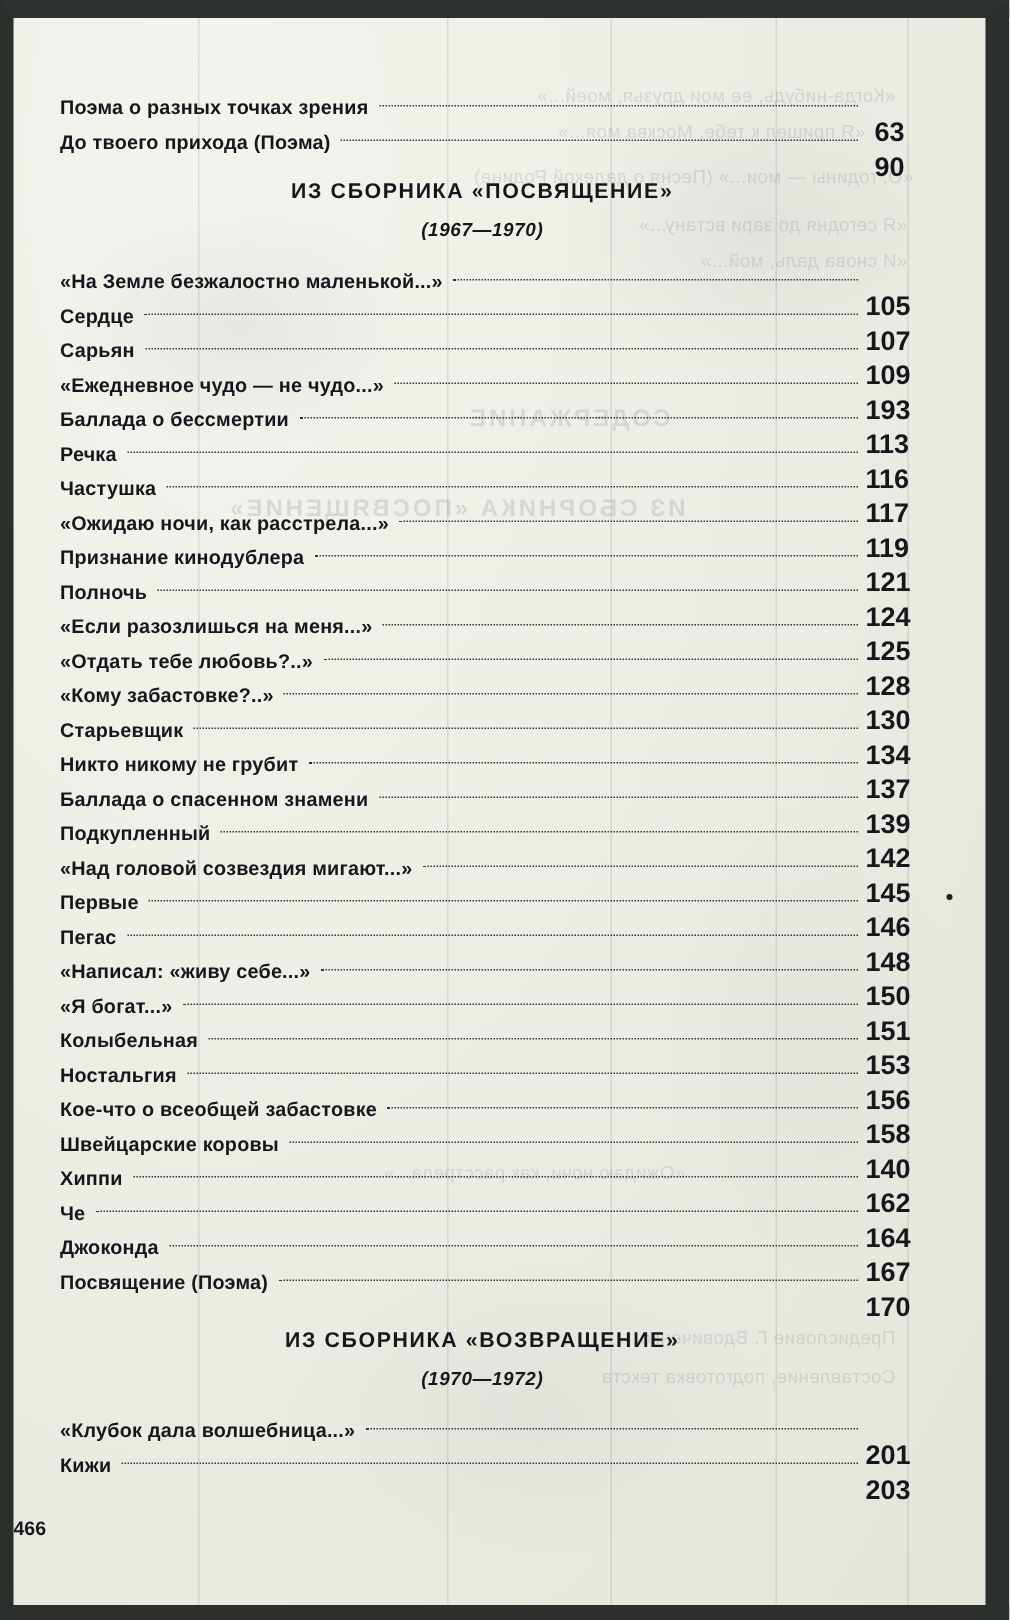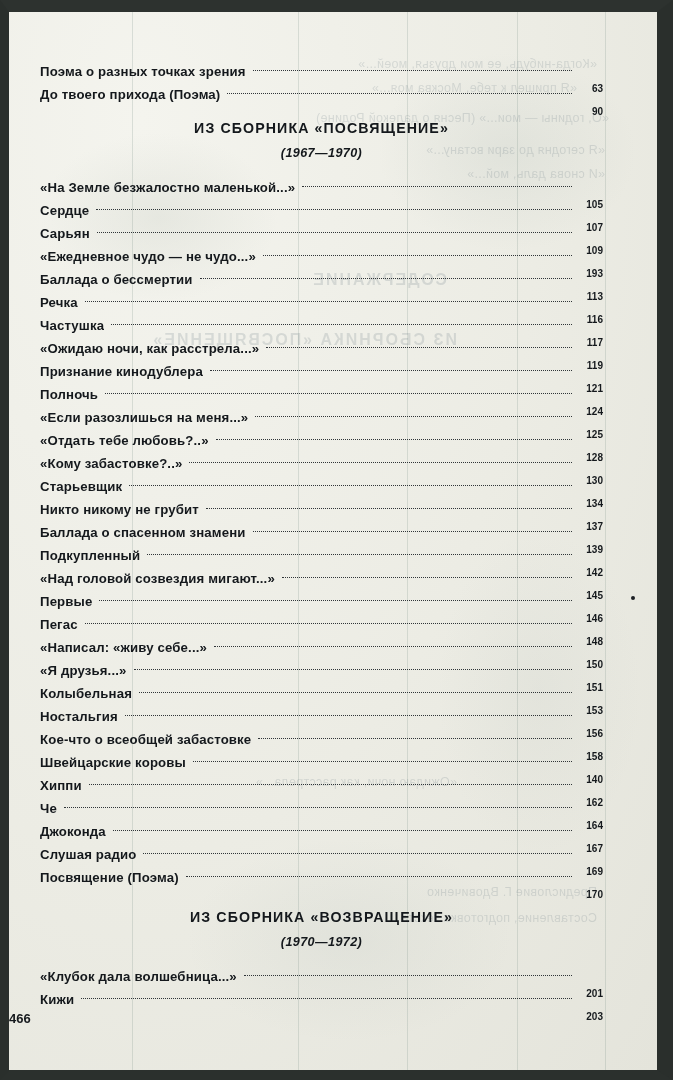--- a/index.html
+++ b/index.html
@@ -114,21 +114,21 @@
     border-bottom: 1.6px dotted #20262a;
     min-width: 18px;
     height: 1px;
     opacity: .92;
   }
   .toc-page {
     flex: 0 0 auto;
     font-weight: bold;
     text-align: right;
     width: 26px;
-    font-size: 10px;
+    font-size: 18px;
     margin-top: 33px;
   }
 
   .section-head {
     text-align: center;
     font-weight: bold;
     font-size: 14.2px;
     letter-spacing: 1.1px;
     margin-top: 14px;
   }
@@ -310,21 +310,21 @@
           <span class="toc-title">Пегас</span>
           <span class="leader"></span>
           <span class="toc-page">148</span>
         </div>
       <div class="toc-row">
           <span class="toc-title">«Написал: «живу себе...»</span>
           <span class="leader"></span>
           <span class="toc-page">150</span>
         </div>
       <div class="toc-row">
-          <span class="toc-title">«Я друзья...»</span>
+          <span class="toc-title">«Я богат...»</span>
           <span class="leader"></span>
           <span class="toc-page">151</span>
         </div>
       <div class="toc-row">
           <span class="toc-title">Колыбельная</span>
           <span class="leader"></span>
           <span class="toc-page">153</span>
         </div>
       <div class="toc-row">
           <span class="toc-title">Ностальгия</span>
@@ -348,25 +348,20 @@
         </div>
       <div class="toc-row">
           <span class="toc-title">Че</span>
           <span class="leader"></span>
           <span class="toc-page">164</span>
         </div>
       <div class="toc-row">
           <span class="toc-title">Джоконда</span>
           <span class="leader"></span>
           <span class="toc-page">167</span>
-        </div>
-      <div class="toc-row">
-          <span class="toc-title">Слушая радио</span>
-          <span class="leader"></span>
-          <span class="toc-page">169</span>
         </div>
       <div class="toc-row">
           <span class="toc-title">Посвящение (Поэма)</span>
           <span class="leader"></span>
           <span class="toc-page">170</span>
         </div>
 
       <div class="gap-before-head"></div>
       <div class="section-head">ИЗ СБОРНИКА «ВОЗВРАЩЕНИЕ»</div>
       <div class="section-years">(1970—1972)</div>

